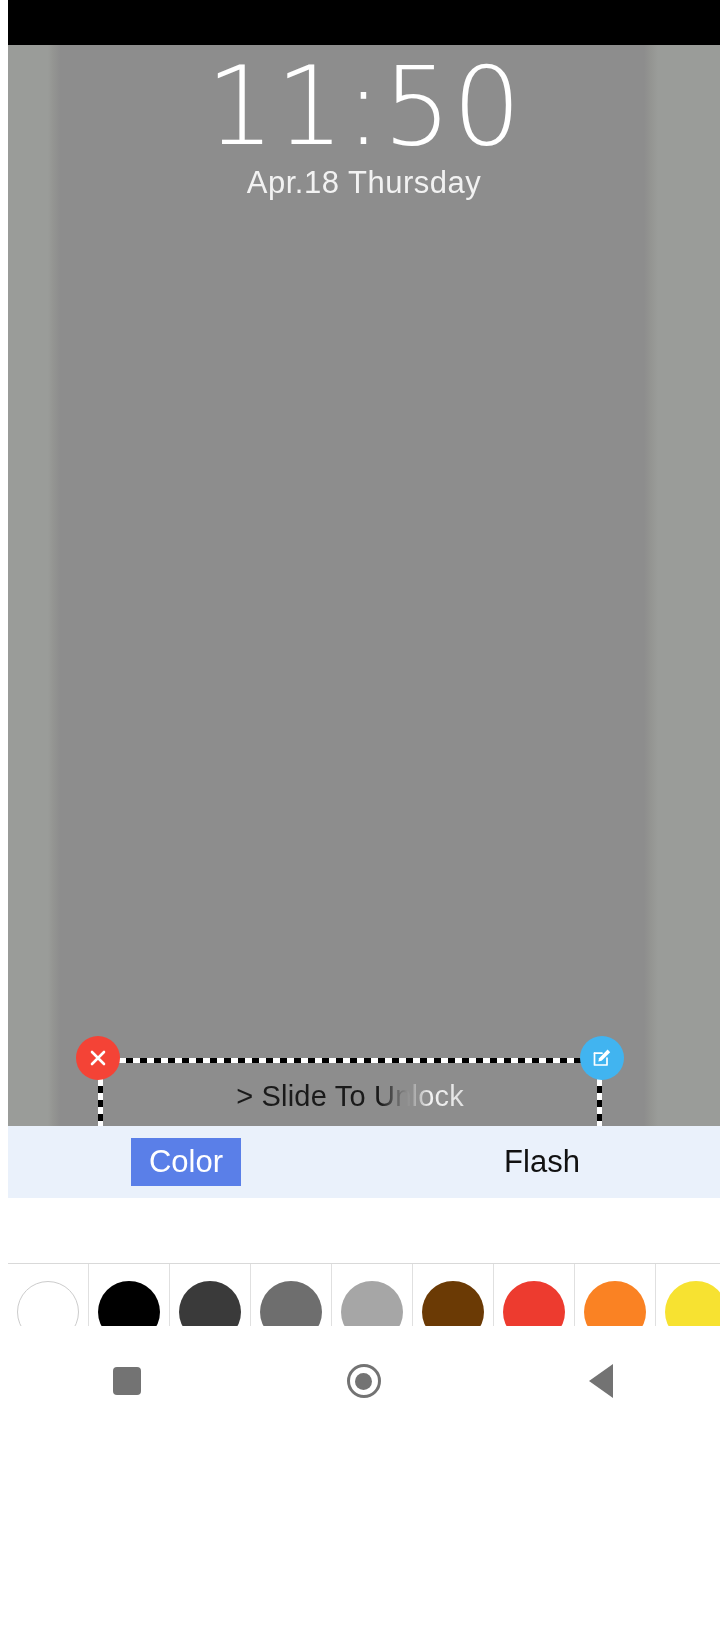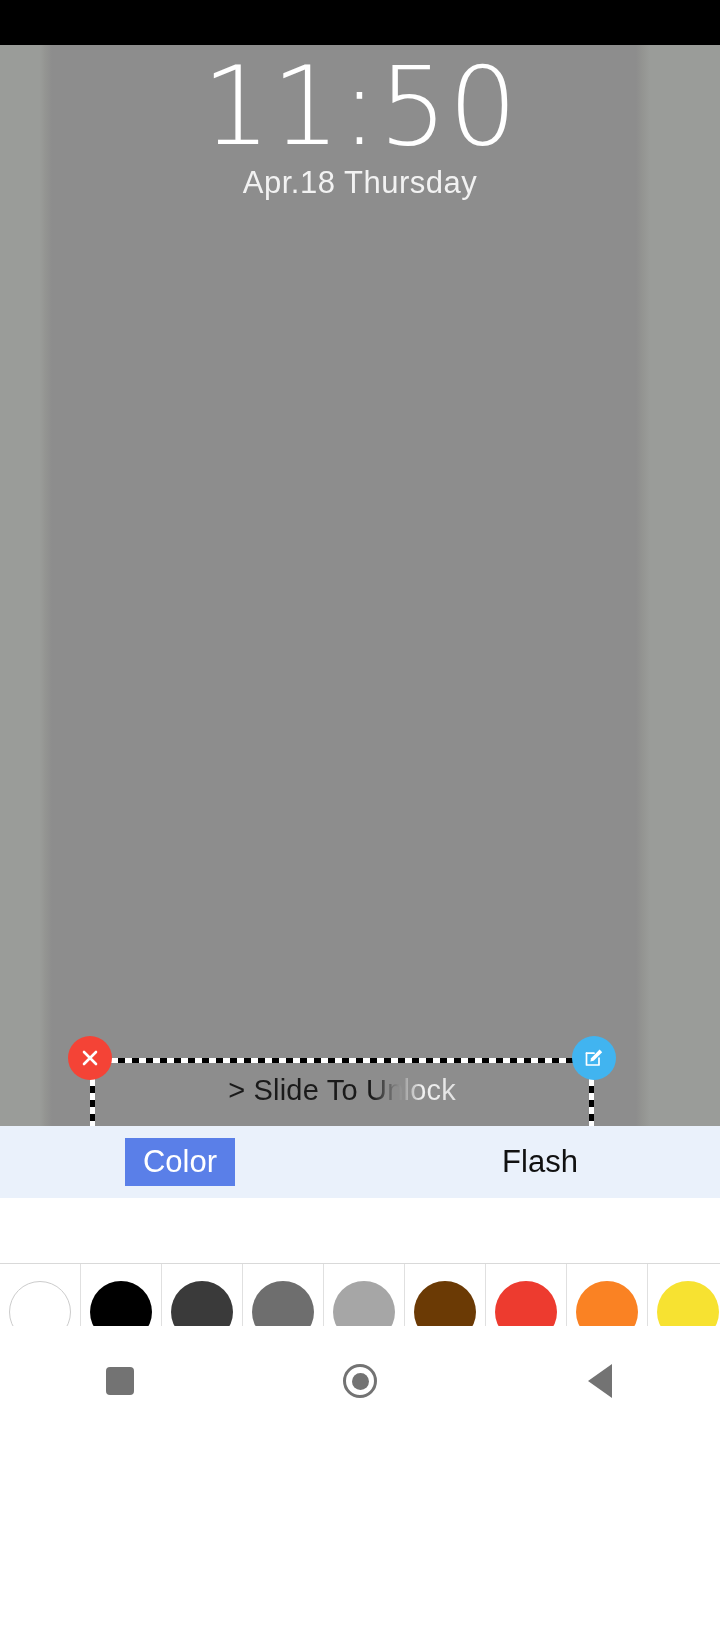--- a/index.html
+++ b/index.html
@@ -8,20 +8,21 @@
     background:#ffffff;
     font-family:"Liberation Sans", sans-serif;
     overflow:hidden;
   }
 
   #app {
     position:relative;
     width:720px; height:1436px;
     display:flex;
     flex-direction:column;
+    padding-left:8px;
   }
 
   
   .status-bar {
     height:45px;
     background:#000000;
     flex:0 0 45px;
   }
 
   
@@ -83,21 +84,21 @@
       repeating-linear-gradient(to right, #000 0 7px, #fff 7px 14px),
       repeating-linear-gradient(to right, #000 0 7px, #fff 7px 14px),
       repeating-linear-gradient(to bottom, #000 0 7px, #fff 7px 14px),
       repeating-linear-gradient(to bottom, #000 0 7px, #fff 7px 14px);
     background-size:100% 5px, 100% 5px, 5px 100%, 5px 100%;
     background-position:0 0, 0 100%, 0 0, 100% 0;
     background-repeat:no-repeat;
   }
   .slide-text {
     position:absolute;
-    top:16px; left:0; right:0;
+    top:22px; left:0; right:0;
     text-align:center;
     font-size:29px;
     font-weight:400;
     letter-spacing:0.2px;
     background-image:linear-gradient(to right,
         #1a1a1a 0%, #1a1a1a 56%, #f2f2f2 66%, #d9d9d9 76%, #1a1a1a 86%, #1a1a1a 100%);
     -webkit-background-clip:text;
     background-clip:text;
     color:transparent;
     -webkit-text-fill-color:transparent;

